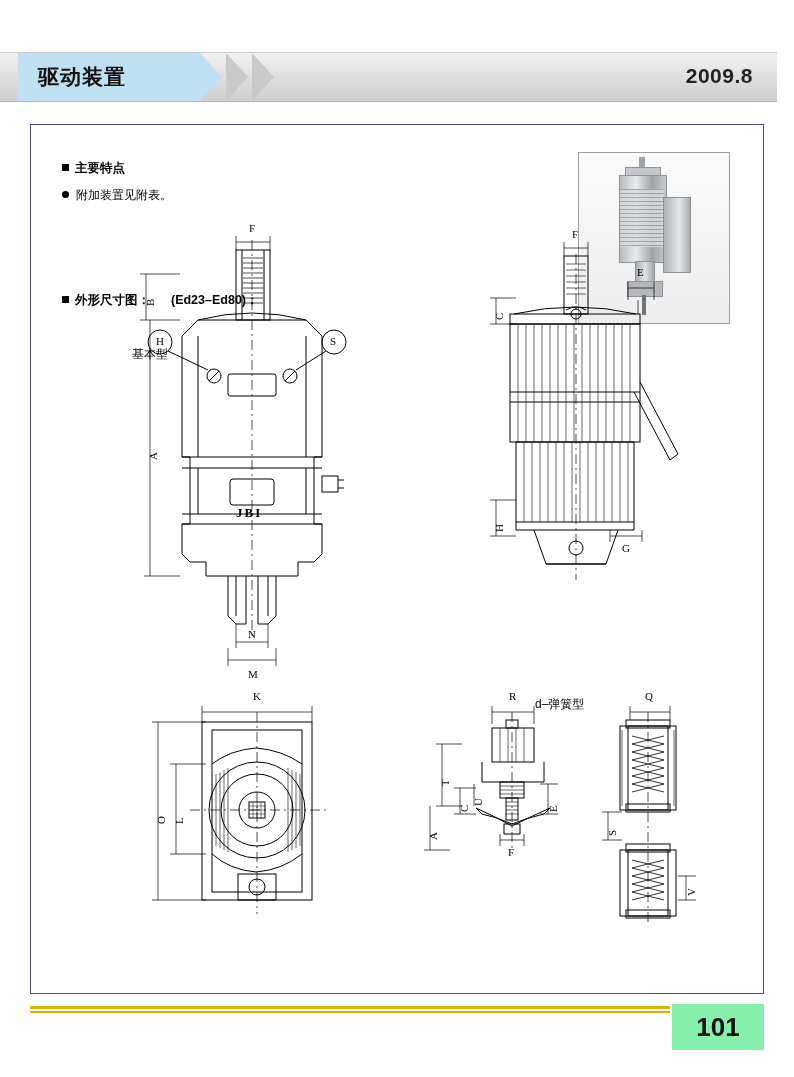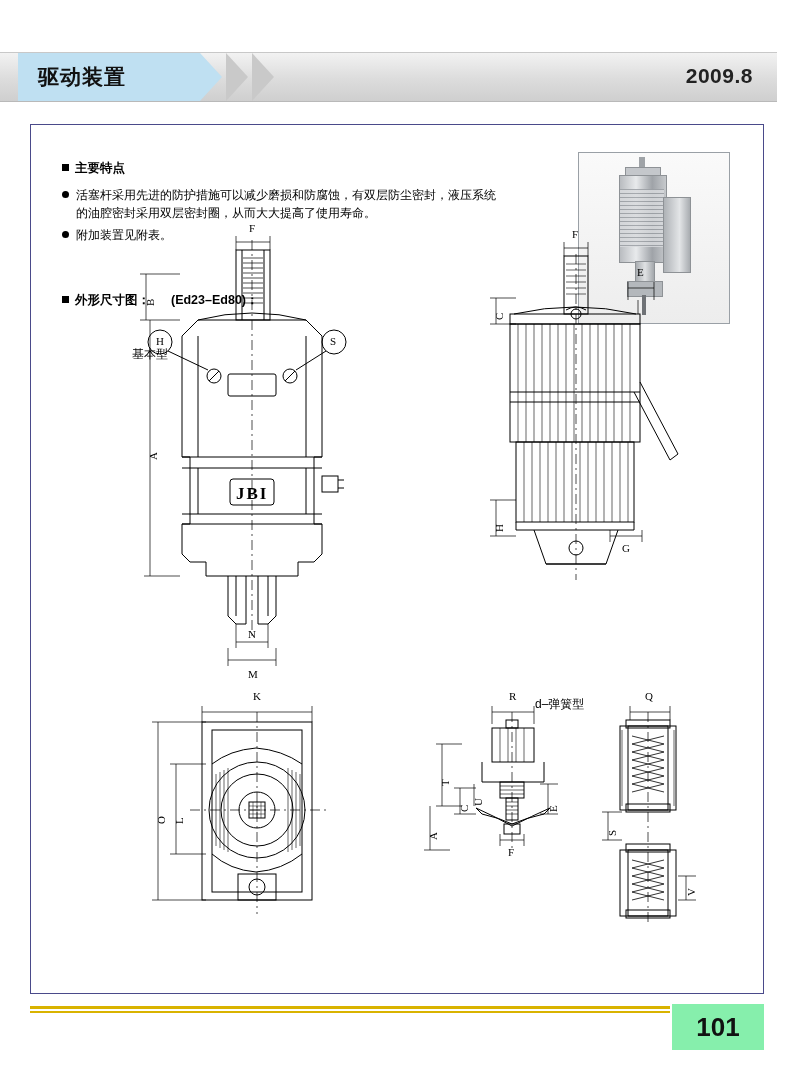--- a/index.html
+++ b/index.html
@@ -242,27 +242,20 @@
   <div class="header-date">2009.8</div>
 </div>
 
 <div class="page-frame"></div>
 
 <div class="sec-title" style="left:62px; top:160px;">
   <span class="sq"></span><span>主要特点</span>
 </div>
 
 <div class="bullet-list">
-  <div class="bullet-row">
-    <div class="dot"></div>
-    <div class="btext">
-      <span>活塞杆采用先进的防护措施可以减少磨损和防腐蚀，有双层防尘密封，液压系统</span>
-      <span class="ln2">的油腔密封采用双层密封圈，从而大大提高了使用寿命。</span>
-    </div>
-  </div>
   <div class="bullet-row">
     <div class="dot"></div>
     <div class="btext">附加装置见附表。</div>
   </div>
 </div>
 
 <div class="sec-title" style="left:62px; top:292px;">
   <span class="sq"></span><span>外形尺寸图：</span>
   <span style="display:inline-block; width:14px;"></span>
   <span>(Ed23–Ed80)：</span>
@@ -634,21 +627,21 @@
   </svg>
 
   <div class="cn" style="left:102px; top:222px;">基本型</div>
   <div class="cn" style="left:505px; top:572px;">d–弹簧型</div>
 
   <div class="lbl" style="left:219px; top:98px;">F</div>
   <div class="lbl rot" style="left:114px; top:182px;">B</div>
   <div class="lbl" style="left:126px; top:211px;">H</div>
   <div class="lbl" style="left:300px; top:211px;">S</div>
   <div class="lbl rot" style="left:117px; top:336px;">A</div>
-  <div class="lbl b" style="left:206px; top:360px; font-size:17px; letter-spacing:2px;">JBI</div>
+  <div class="lbl b" style="left:206px; top:381px; font-size:13px; letter-spacing:2px;">JBI</div>
   <div class="lbl" style="left:218px; top:504px;">N</div>
   <div class="lbl" style="left:218px; top:544px;">M</div>
 
   <div class="lbl" style="left:542px; top:104px;">F</div>
   <div class="lbl rot" style="left:463px; top:196px;">C</div>
   <div class="lbl" style="left:607px; top:142px;">E</div>
   <div class="lbl rot" style="left:463px; top:408px;">H</div>
   <div class="lbl" style="left:592px; top:418px;">G</div>
 
   <div class="lbl" style="left:223px; top:566px;">K</div>

